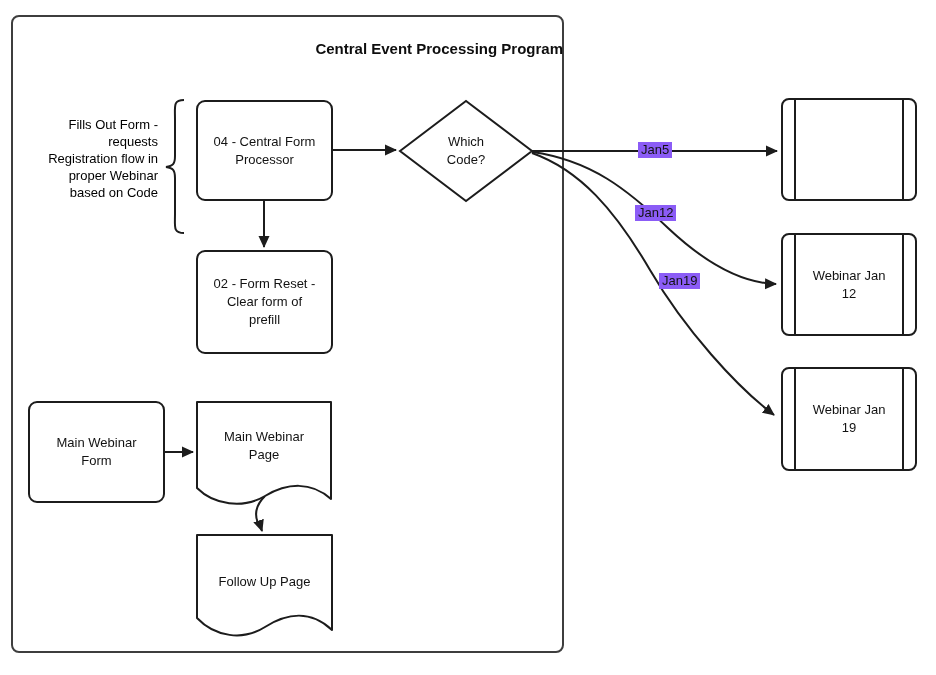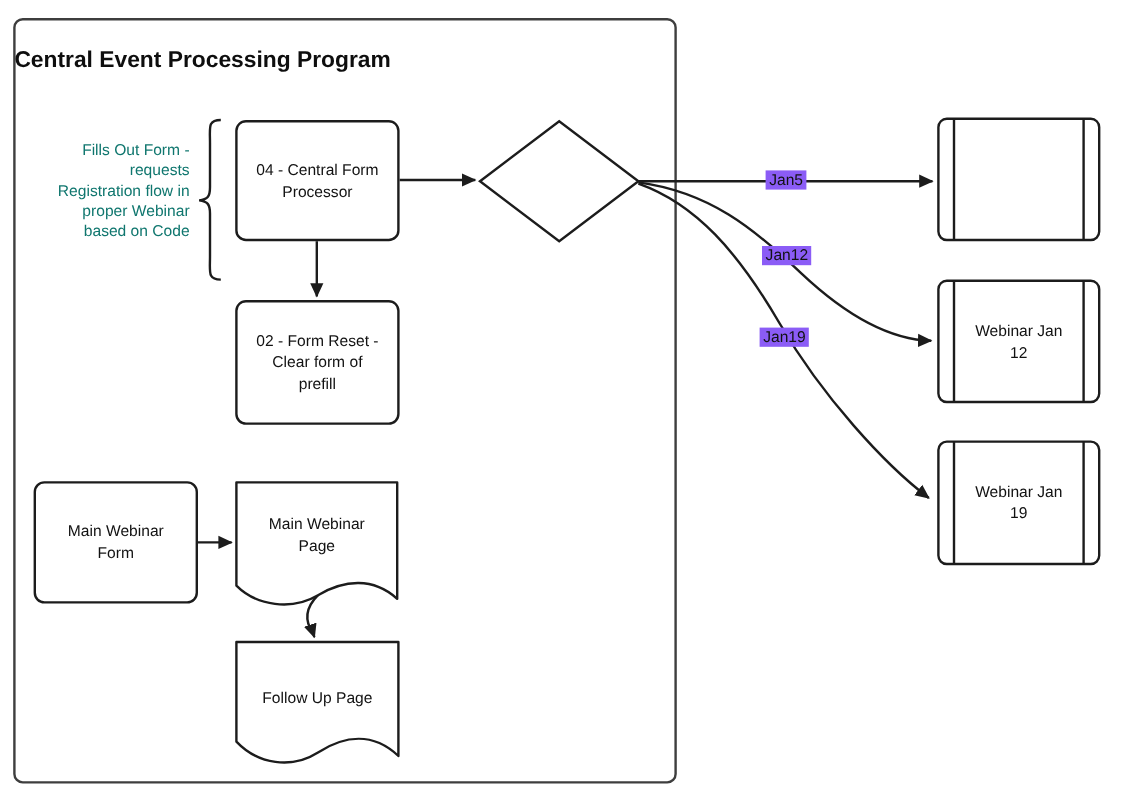--- a/index.html
+++ b/index.html
@@ -13,28 +13,28 @@
   .canvas svg{position:absolute;left:0;top:0;}
   .lbl{
     position:absolute;
     display:flex;align-items:center;justify-content:center;
     text-align:center;
     white-space:pre-line;
     font-size:13px;line-height:18px;color:#121212;
   }
   .title{
     position:absolute;
-    text-align:left;
-    font-size:19px;font-weight:bold;color:#0e0e0e;
+    text-align:right;
+    font-size:15px;font-weight:bold;color:#0e0e0e;
   }
   .annotation{
     position:absolute;
     text-align:right;
     white-space:pre-line;
-    font-size:13px;line-height:17px;color:#0f766e;
+    font-size:13px;line-height:17px;color:#000000;
   }
   .elbl{
     position:absolute;
     background:#8b5cf6;
     padding:0 3px;
     font-size:13px;line-height:16px;color:#121212;
   }
 </style>
 </head>
 <body>
@@ -94,33 +94,35 @@
 proper Webinar
 based on Code</div>
 
   <div class="lbl" style="left:197px;top:101px;width:135px;height:99px">04 - Central Form
 Processor</div>
 
   <div class="lbl" style="left:197px;top:251px;width:135px;height:102px">02 - Form Reset -
 Clear form of
 prefill</div>
 
+  <div class="lbl" style="left:400px;top:101px;width:132px;height:100px">Which
+Code?</div>
 
   <div class="lbl" style="left:29px;top:402px;width:135px;height:100px">Main Webinar
 Form</div>
 
   <div class="lbl" style="left:197px;top:402px;width:134px;height:88px">Main Webinar
 Page</div>
 
   <div class="lbl" style="left:197px;top:535px;width:135px;height:94px">Follow Up Page</div>
 
 
   <div class="lbl" style="left:795px;top:234px;width:108px;height:101px">Webinar Jan
 12</div>
 
   <div class="lbl" style="left:795px;top:368px;width:108px;height:102px">Webinar Jan
 19</div>
 
   <div class="elbl" style="left:638px;top:142px">Jan5</div>
   <div class="elbl" style="left:635px;top:205px">Jan12</div>
-  <div class="elbl" style="left:633px;top:273px">Jan19</div>
+  <div class="elbl" style="left:659px;top:273px">Jan19</div>
 
 </div>
 
 </body></html>

